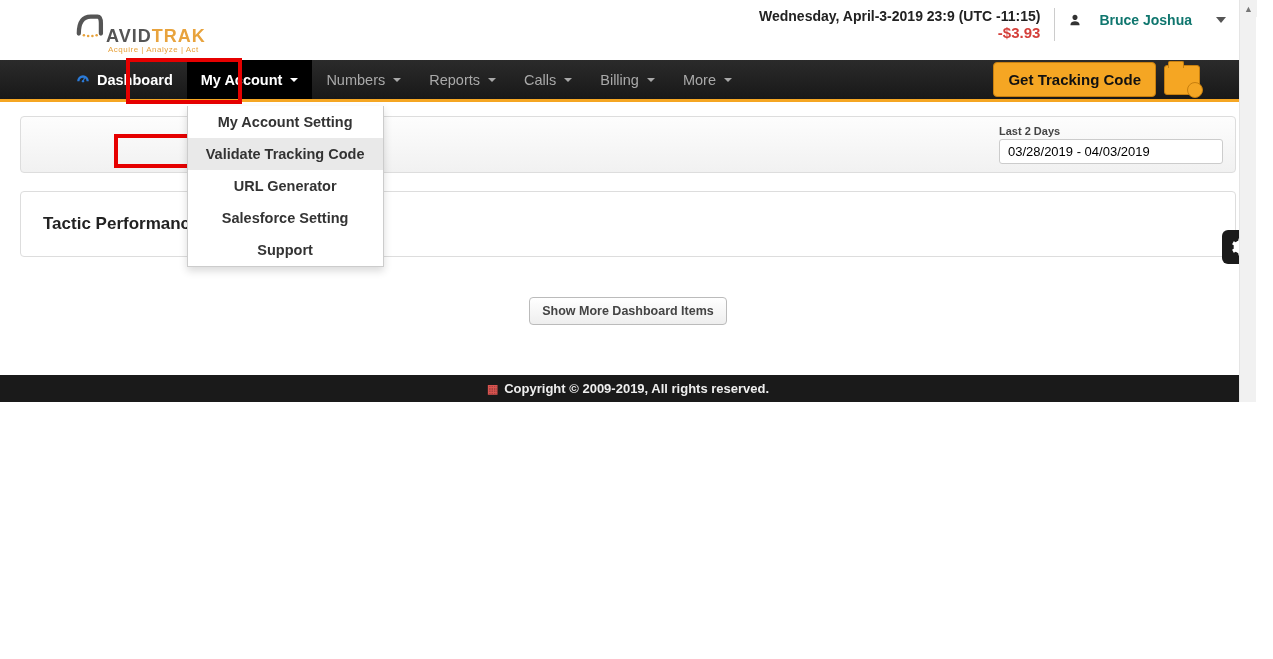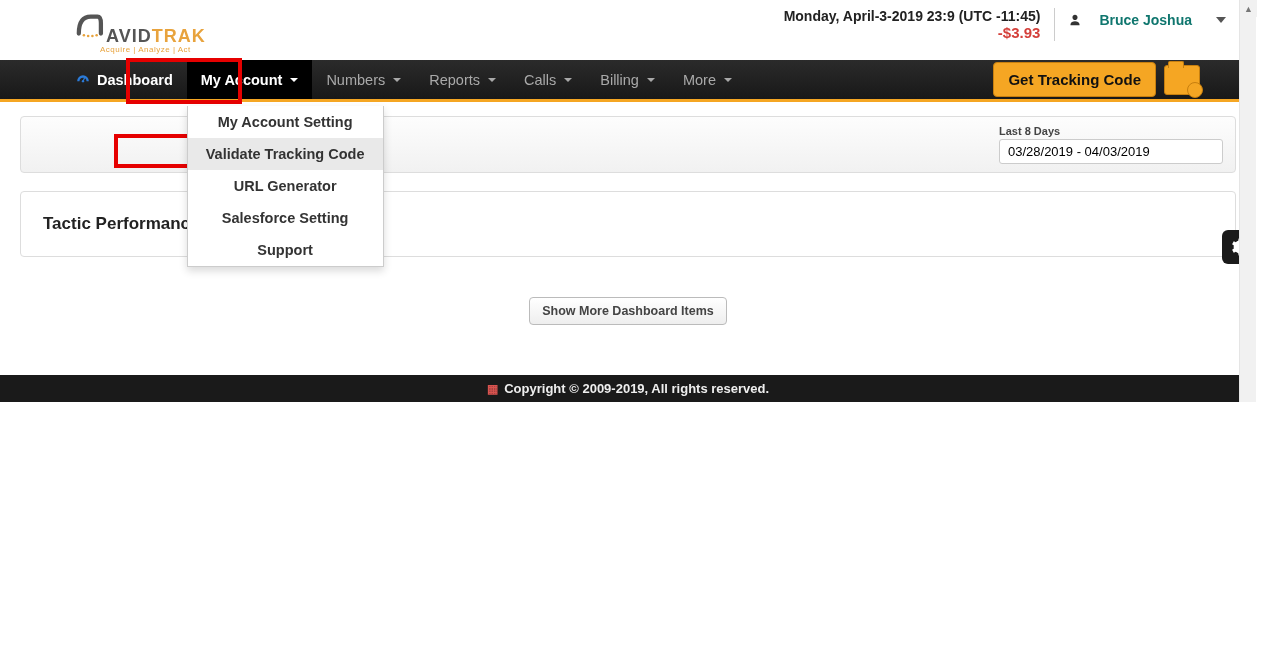--- a/index.html
+++ b/index.html
@@ -68,26 +68,26 @@
         <div style="display:flex;align-items:baseline;">
           <svg class="dash-icon" viewBox="0 0 40 40" style="width:34px;height:34px;">
             <path d="M8 30 Q8 10 22 10 L30 10 Q34 10 34 18 L34 30" fill="none" stroke="#555" stroke-width="5" stroke-linecap="round"></path>
             <circle cx="14" cy="32" r="1.5" fill="#e8a33d"></circle>
               <circle cx="19" cy="33" r="1.5" fill="#e8a33d"></circle>
               <circle cx="24" cy="33" r="1.5" fill="#e8a33d"></circle>
               <circle cx="29" cy="32" r="1.5" fill="#e8a33d"></circle>
           </svg>
           <span class="logo-text"><span class="dark">AVID</span><span class="orange">TRAK</span></span>
         </div>
-        <div class="logo-sub" style="margin-left:28px;">Acquire  |  Analyze  |  Act</div>
+        <div class="logo-sub" style="margin-left:36px;">Acquire  |  Analyze  |  Act</div>
       </div>
     </div>
     <div class="top-right">
       <div class="datetime-block">
-        <div class="datetime">Monday, April-3-2019 23:9 (UTC -11:45)</div>
+        <div class="datetime">Wednesday, April-3-2019 23:9 (UTC -11:15)</div>
         <div class="balance">-$3.93</div>
       </div>
       <div class="user-menu">
         <svg class="user-icon" viewBox="0 0 16 16">
             <path fill="#333" d="M8 8c1.9 0 3.4-1.6 3.4-3.5S9.9 1 8 1 4.6 2.6 4.6 4.5 6.1 8 8 8zm0 1.5c-2.7 0-6 1.4-6 4.1V15h12v-1.4c0-2.7-3.3-4.1-6-4.1z"></path>
           </svg>
         <span>Bruce Joshua</span>
         <span class="caret-down"></span>
       </div>
     </div>
@@ -143,21 +143,21 @@
     </div>
 
     <div class="hl-box-1" style="top:-2px; left:126px; width:116px; height:46px;"></div>
 
     <div class="hl-box-1" style="top:74px; left:114px; width:228px; height:34px;"></div>
   </div>
 
   <div class="content">
     <div class="panel">
       <div class="right">
-        <div class="last7">Last 8 Days</div>
+        <div class="last7">Last 2 Days</div>
         <input class="date-input" value="03/28/2019 - 04/03/2019" style="">
       </div>
     </div>
 
     <div class="panel" style="background:#fff;">
       <div class="panel-heading">Tactic Performance</div>
     </div>
 
     <div class="show-more-wrap">
       <button class="show-more">Show More Dashboard Items</button>

